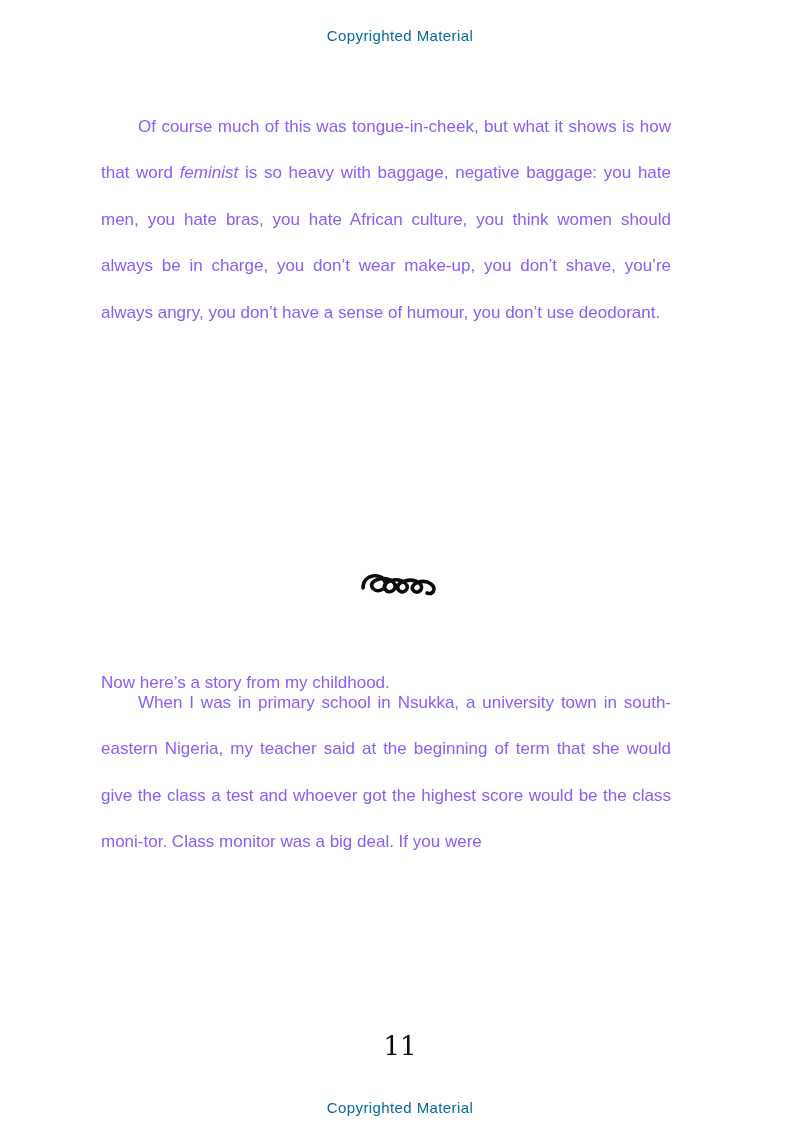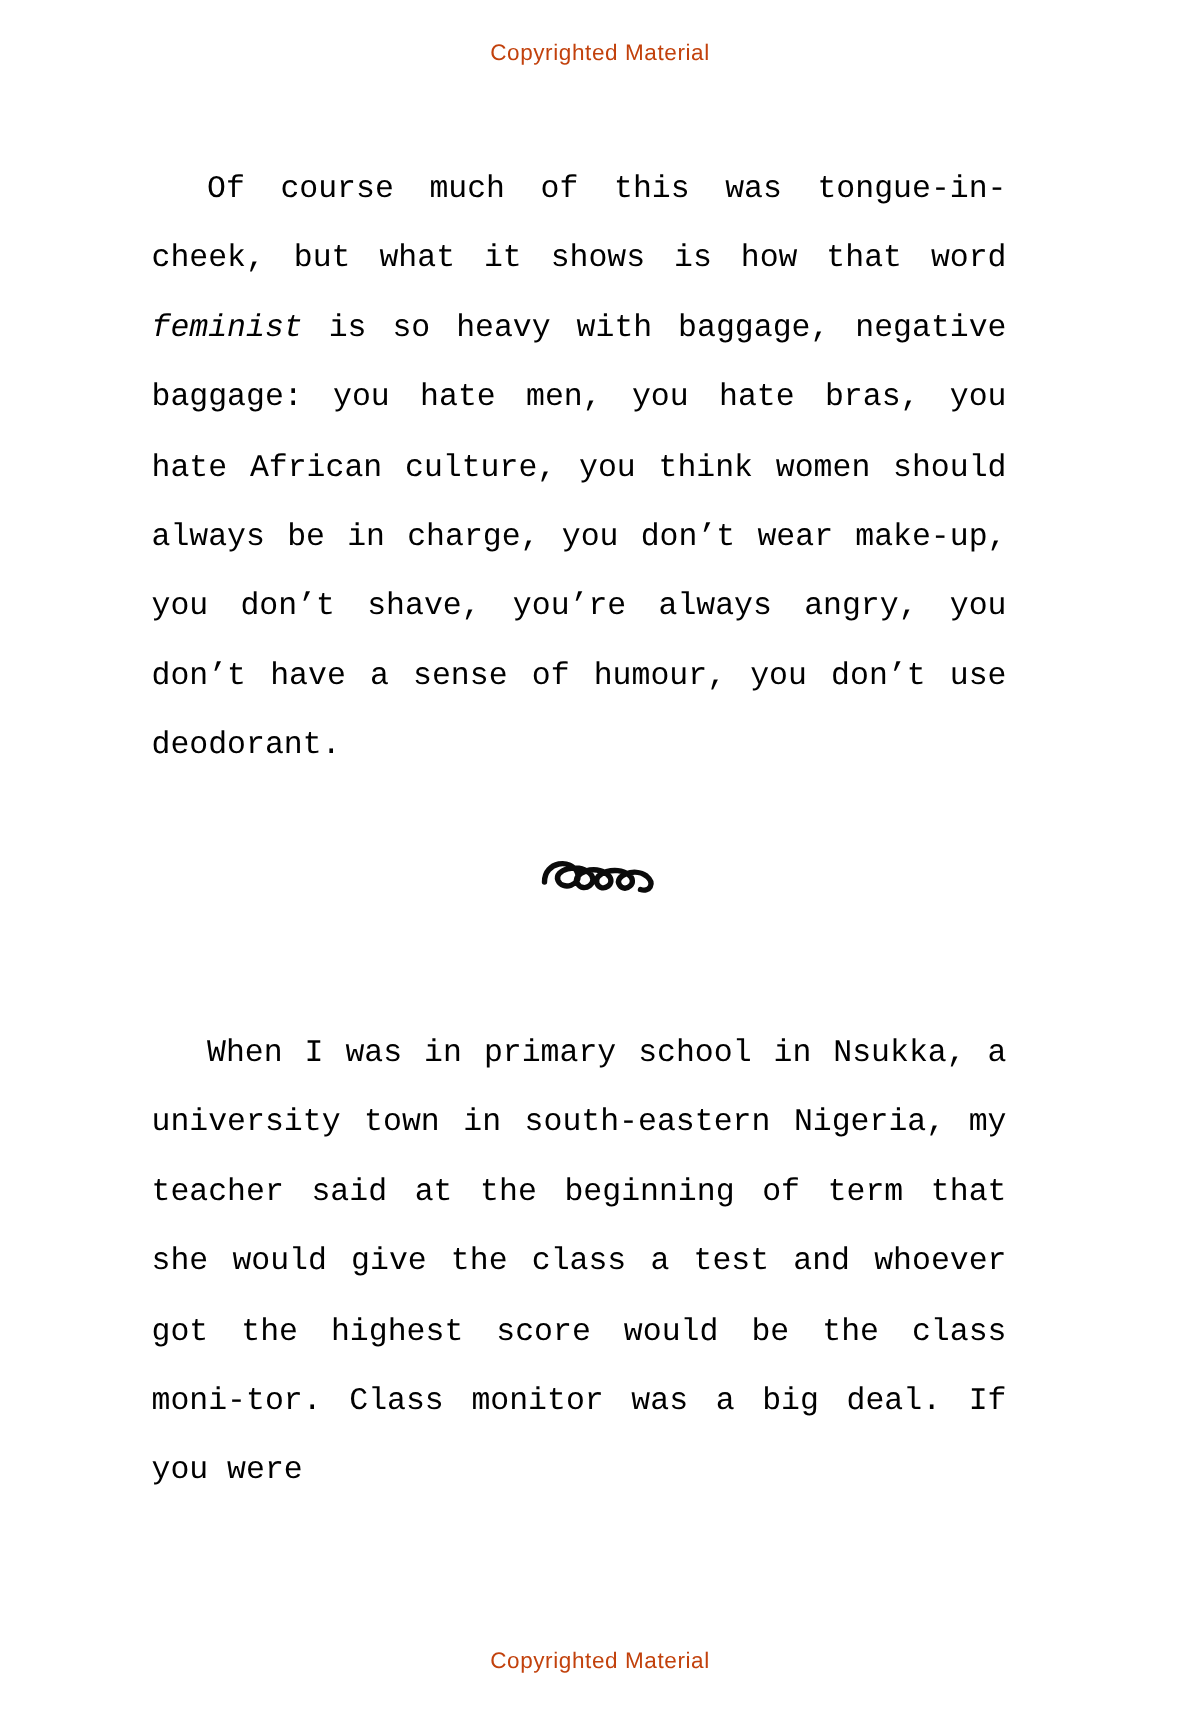--- a/index.html
+++ b/index.html
@@ -22,38 +22,38 @@
     box-sizing: border-box;
   }
   .watermark {
     position: absolute;
     left: 0;
     width: 100%;
     text-align: center;
     font-family: "Liberation Sans", sans-serif;
     font-size: 15px;
     letter-spacing: 0.4px;
-    color: #c2410c;
+    color: #0369a1;
   }
   .watermark-top { top: 27px; }
   .watermark-bottom { top: 1099px; }
 
   .text-block {
     position: absolute;
     left: 101px;
     width: 570px;
   }
   .para {
-    font-family: Liberation Mono, monospace;
-    font-size: 21px;
+    font-family: Liberation Sans, sans-serif;
+    font-size: 17px;
     line-height: 46.4px;
     text-align: justify;
     text-justify: inter-word;
     margin: 0;
-    color: #000000;
+    color: #8b5cf6;
     hyphens: manual;
   }
   .para.indent { text-indent: 37px; }
   .para em { font-style: italic; }
 
   .block-one { top: 104px; }
 
   .ornament {
     position: absolute;
     top: 558px;
@@ -88,21 +88,25 @@
   <div class="text-block block-one">
     <p class="para indent"><span>Of course much of this was tongue-in-cheek, but what it shows is how that word </span><em>feminist</em><span> is so heavy with baggage, negative baggage: you hate men, you hate bras, you hate African culture, you think women should always be in charge, you don’t wear make-up, you don’t shave, you’re always angry, you don’t have a sense of humour, you don’t use deodorant.</span></p>
   </div>
 
   <div class="ornament">
     <svg width="90" height="48" viewBox="0 0 90 48" aria-hidden="true">
       <path d="M8 30 C 8 16, 26 14, 30 24 C 33 32, 20 36, 17 29 C 14 22, 30 17, 38 24 C 45 30, 34 38, 30 31 C 26 24, 42 18, 50 25 C 57 31, 46 38, 43 31 C 40 24, 56 19, 64 25 C 71 30, 62 38, 58 32 C 54 26, 68 20, 76 26 C 82 31, 78 37, 72 35" fill="none" stroke="#0b0b0b" stroke-width="3.6" stroke-linecap="round" stroke-linejoin="round"></path>
     </svg>
   </div>
 
+  <div class="text-block block-two">
+    <p class="para">Now here’s a story from my childhood.</p>
+  </div>
 
   <div class="text-block block-three">
     <p class="para indent">When I was in primary school in Nsukka, a university town in south-eastern Nigeria, my teacher said at the beginning of term that she would give the class a test and whoever got the highest score would be the class moni-tor. Class monitor was a big deal. If you were</p>
   </div>
 
+  <div class="folio">11</div>
 
   <div class="watermark watermark-bottom">Copyrighted Material</div>
 
 </div>
 
 </body></html>

